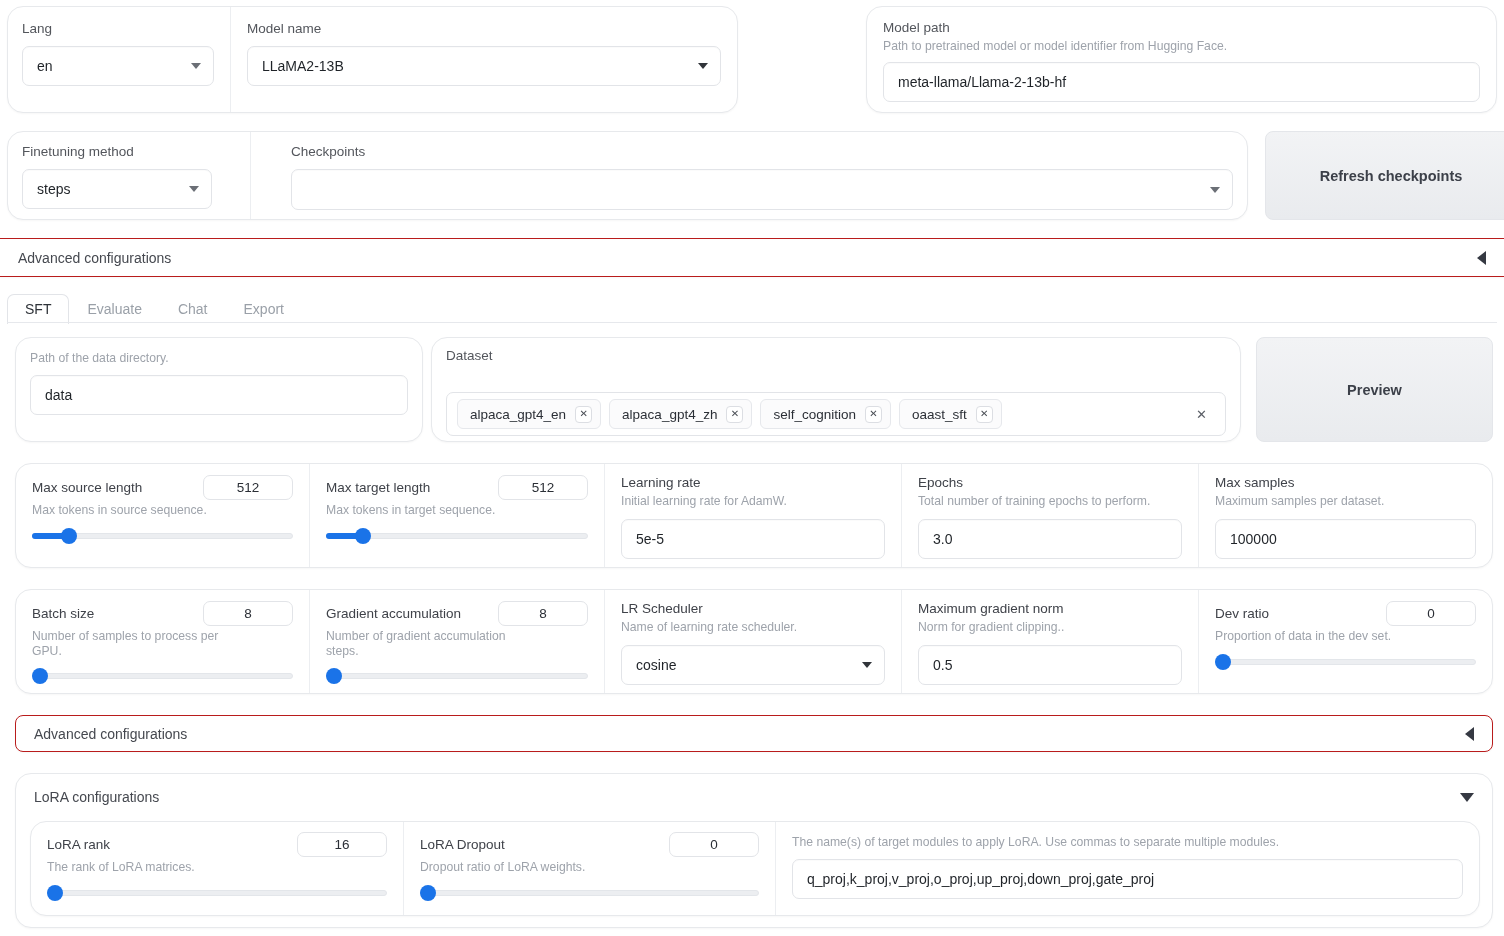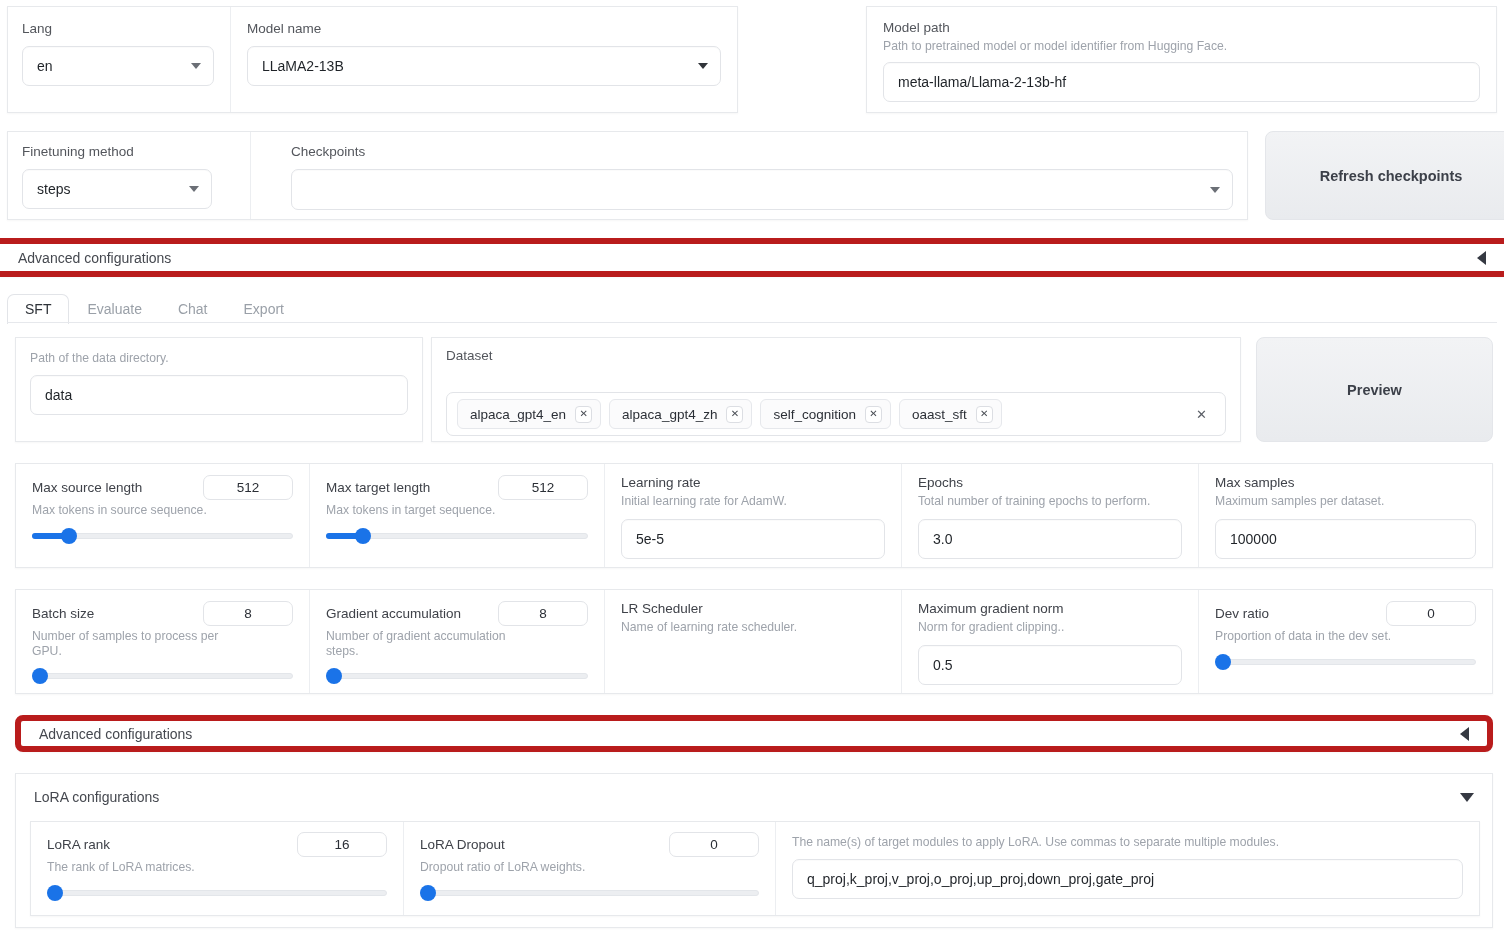--- a/index.html
+++ b/index.html
@@ -9,21 +9,21 @@
     background: #ffffff;
     font-family: "Liberation Sans", sans-serif;
     overflow: hidden;
   }
   .page { width: 1504px; height: 936px; position: relative; background: #fff; }
 
   
   .panel {
     background: #fff;
     border: 1px solid #e7e9ec;
-    border-radius: 0;
+    border-radius: 16px;
     box-shadow: 0 1px 2px rgba(0,0,0,0.035);
   }
   .row { display: flex; gap: 0; }
 
   
   .lbl {
     font-size: 13.5px;
     color: #53565c;
     line-height: 16px;
     white-space: nowrap;
@@ -126,21 +126,21 @@
     align-items: center;
     justify-content: center;
     font-size: 14.5px;
     font-weight: bold;
     color: #3c4049;
   }
 
   
   .accordion {
     background: #fff;
-    border: 6px solid #b91c1c;
+    border: 1px solid #b91c1c;
     border-radius: 8px;
     display: flex;
     align-items: center;
     padding: 0 18px;
     font-size: 14px;
     color: #45484f;
     box-shadow: 0 1px 2px rgba(0,0,0,0.03);
   }
   .tri-left {
     margin-left: auto;
@@ -435,20 +435,24 @@
         <div class="slider" style="margin-top:9px;">
           <div class="track"></div>
           <div class="thumb" style="left:8px;"></div>
         </div>
       </div>
       <div class="vdiv"></div>
 
       <div style="width:296px;padding:11px 16px 0 16px;">
         <div class="lbl lbl-strong">LR Scheduler</div>
         <div class="info">Name of learning rate scheduler.</div>
+        <div class="dd" style="margin-top:10px;">
+          <span>cosine</span>
+          <span class="caret"></span>
+        </div>
       </div>
       <div class="vdiv"></div>
 
       <div style="width:296px;padding:11px 16px 0 16px;">
         <div class="lbl lbl-strong">Maximum gradient norm</div>
         <div class="info">Norm for gradient clipping..</div>
         <div class="tbox" style="margin-top:10px;">
           <span>0.5</span>
         </div>
       </div>

